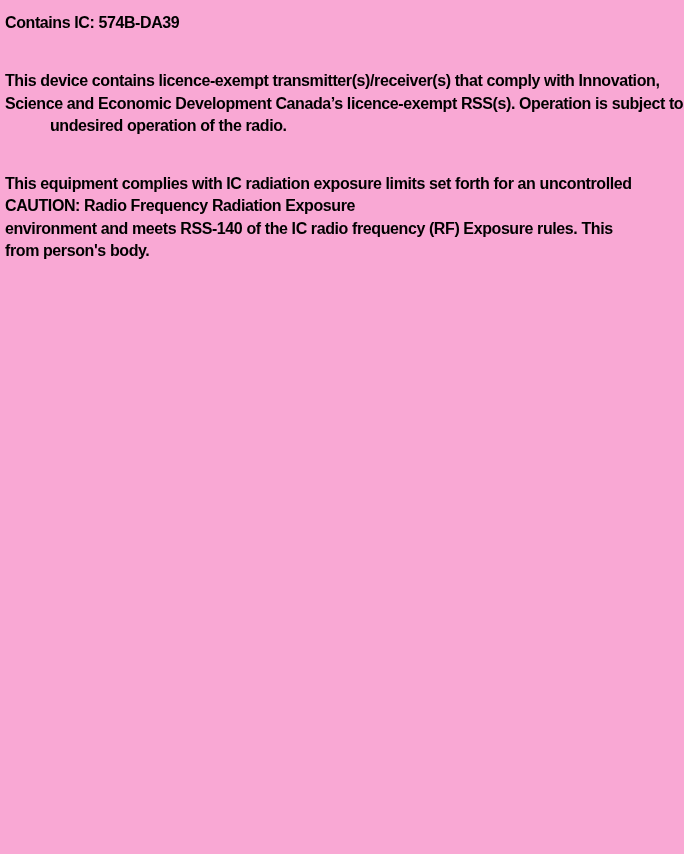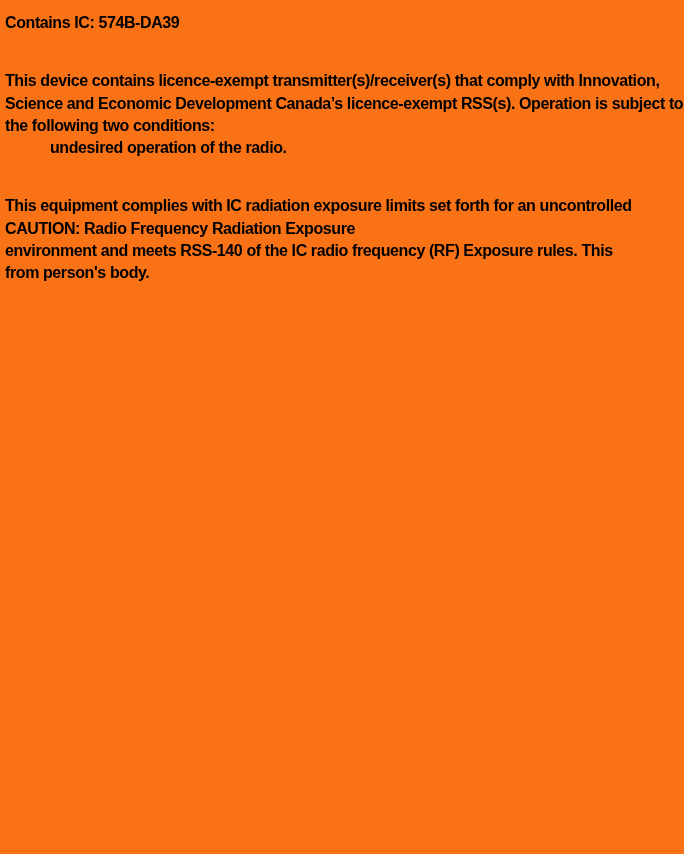--- a/index.html
+++ b/index.html
@@ -5,21 +5,21 @@
   html, body {
     margin: 0;
     padding: 0;
     background: #ffffff;
   }
   .page {
     position: relative;
     width: 684px;
     height: 854px;
     box-sizing: border-box;
-    background: #f97316;
+    background: #f9a8d4;
     overflow: hidden;
     padding: 12px 2px 0 5px;
     font-family: "Liberation Sans", sans-serif;
     font-weight: 700;
     font-size: 16px;
     line-height: 22.3px;
     letter-spacing: -0.4px;
     color: #000000;
   }
   .line {
@@ -36,21 +36,20 @@
 </head>
 <body>
 
 <div class="page">
 
   <div class="line">Contains IC: 574B-DA39</div>
 
   <div class="para">
     <div class="line">This device contains licence-exempt transmitter(s)/receiver(s) that comply with Innovation,</div>
     <div class="line">Science and Economic Development Canada’s licence-exempt RSS(s). Operation is subject to</div>
-    <div class="line">the following two conditions:</div>
     <div class="line indent-2">undesired operation of the radio.</div>
   </div>
 
   <div class="para">
     <div class="line">This equipment complies with IC radiation exposure limits set forth for an uncontrolled</div>
     <div class="line">CAUTION: Radio Frequency Radiation Exposure</div>
     <div class="line">environment and meets RSS-140 of the IC radio frequency (RF) Exposure rules. This</div>
     <div class="line">from person's body.</div>
   </div>
 

